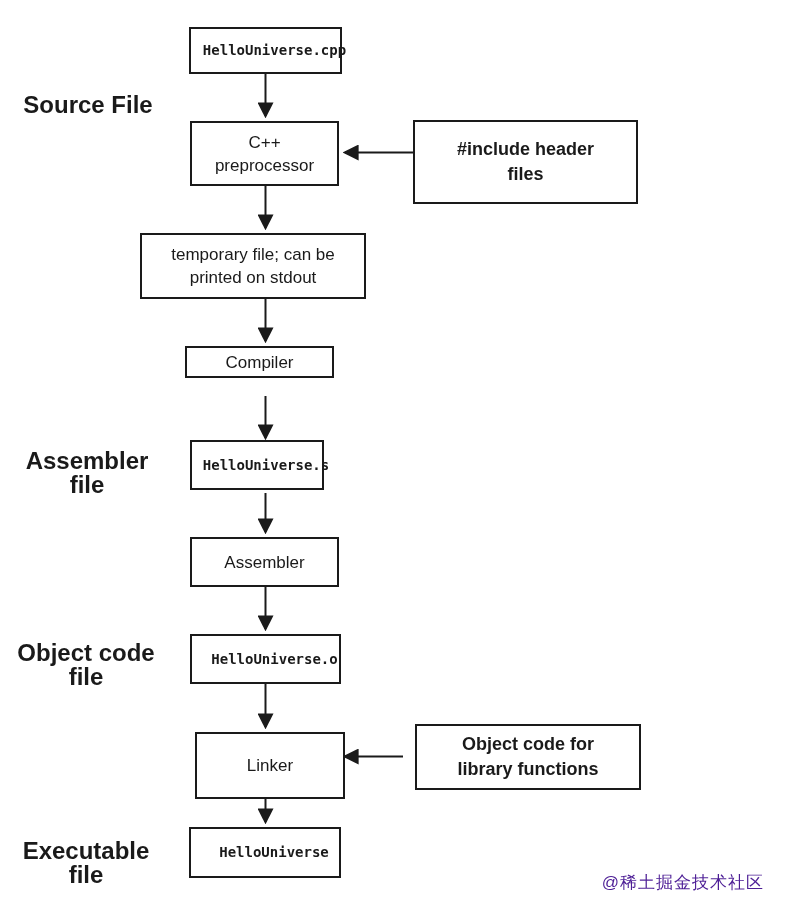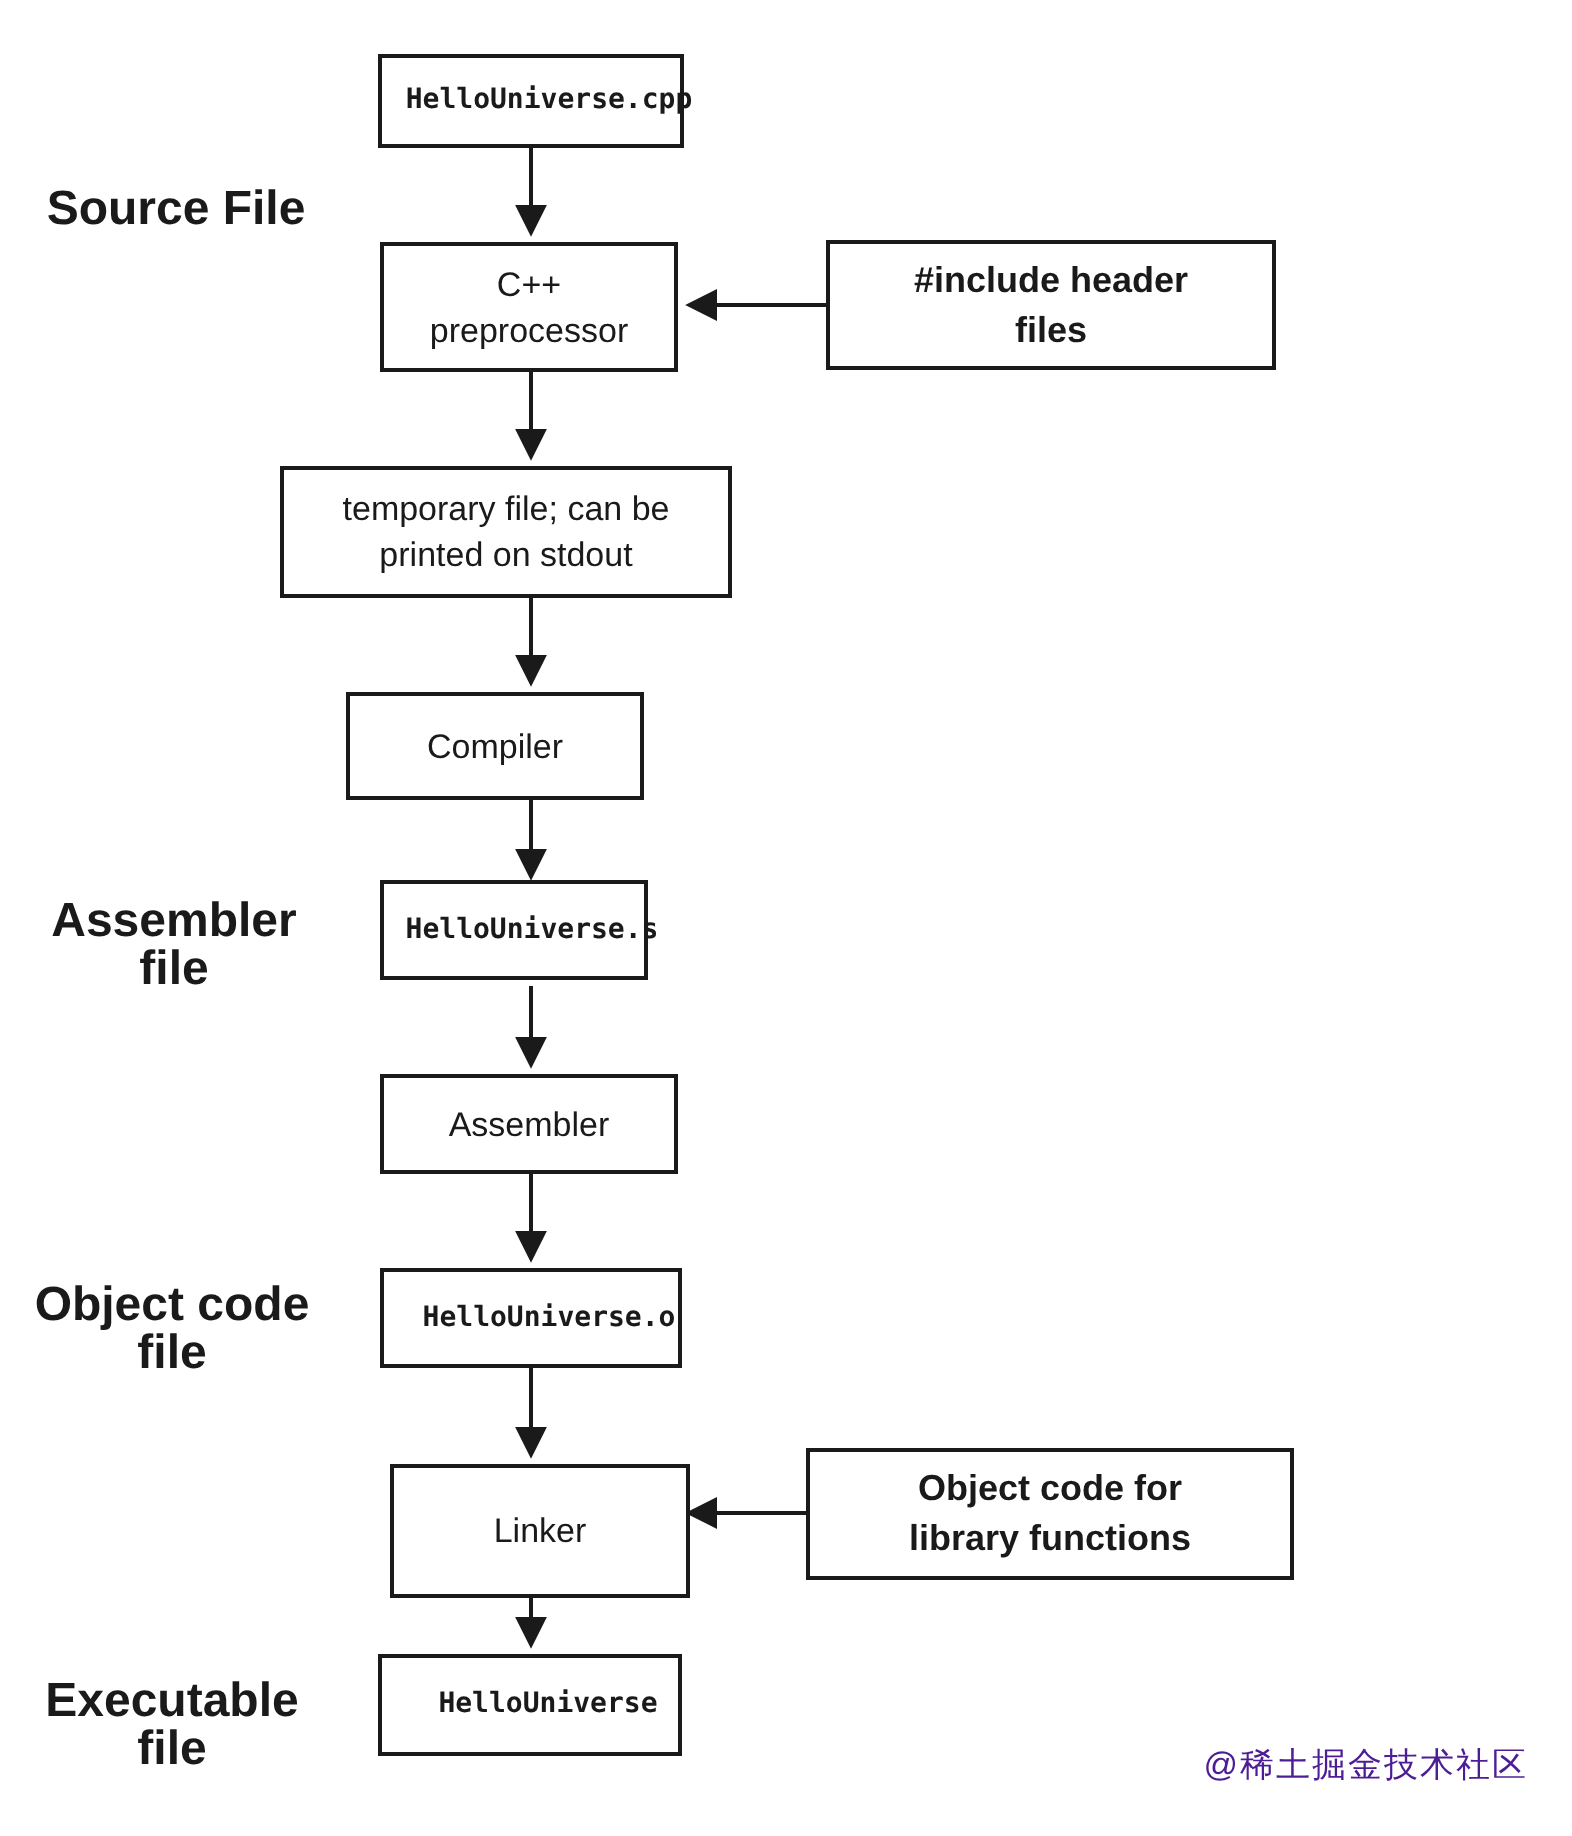--- a/index.html
+++ b/index.html
@@ -118,21 +118,21 @@
   <div class="box sans" style="left:190px;top:121px;width:149px;height:65px">
     <span>C++</span>
     <span>preprocessor</span>
   </div>
 
   <div class="box sans" style="left:140px;top:233px;width:226px;height:66px">
     <span>temporary file; can be</span>
     <span>printed on stdout</span>
   </div>
 
-  <div class="box sans" style="left:173px;top:346px;width:149px;height:54px">
+  <div class="box sans" style="left:185px;top:346px;width:149px;height:32px">
     <span>Compiler</span>
   </div>
 
   <div class="box mono" style="left:190px;top:440px;width:134px;height:50px">
     <span>HelloUniverse.s</span>
   </div>
 
   <div class="box sans" style="left:190px;top:537px;width:149px;height:50px">
     <span>Assembler</span>
   </div>
@@ -142,25 +142,25 @@
   </div>
 
   <div class="box sans" style="left:195px;top:732px;width:150px;height:67px">
     <span>Linker</span>
   </div>
 
   <div class="box mono" style="left:189px;top:827px;width:152px;height:51px">
     <span>HelloUniverse</span>
   </div>
 
-  <div class="box annot" style="left:413px;top:120px;width:225px;height:65px">
+  <div class="box annot" style="left:413px;top:120px;width:225px;height:84px">
     <span>#include header</span>
     <span>files</span>
   </div>
 
-  <div class="box annot" style="left:403px;top:724px;width:244px;height:66px">
+  <div class="box annot" style="left:415px;top:724px;width:226px;height:66px">
     <span>Object code for</span>
     <span>library functions</span>
   </div>
 
   <div class="watermark">@稀土掘金技术社区</div>
 
 </div>
 
 </body></html>

